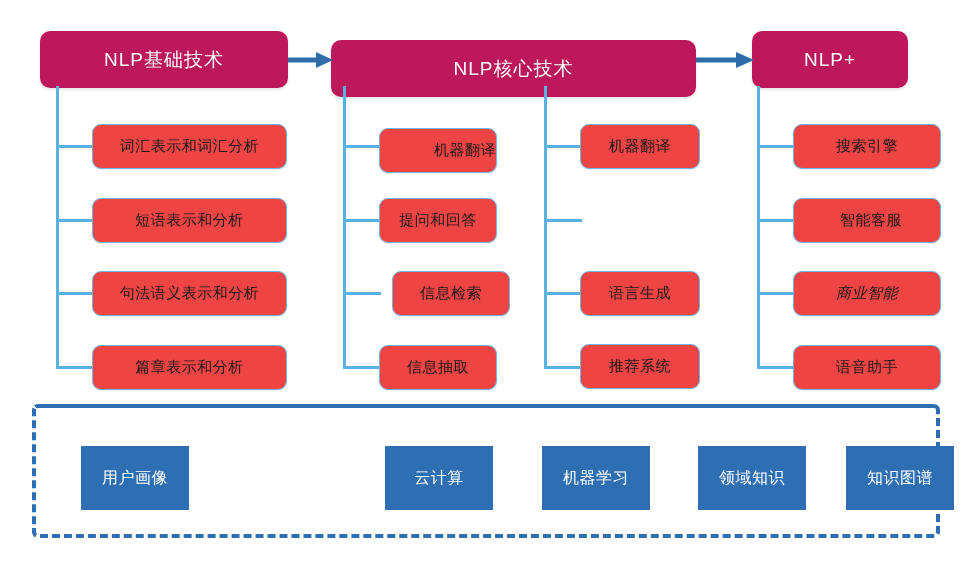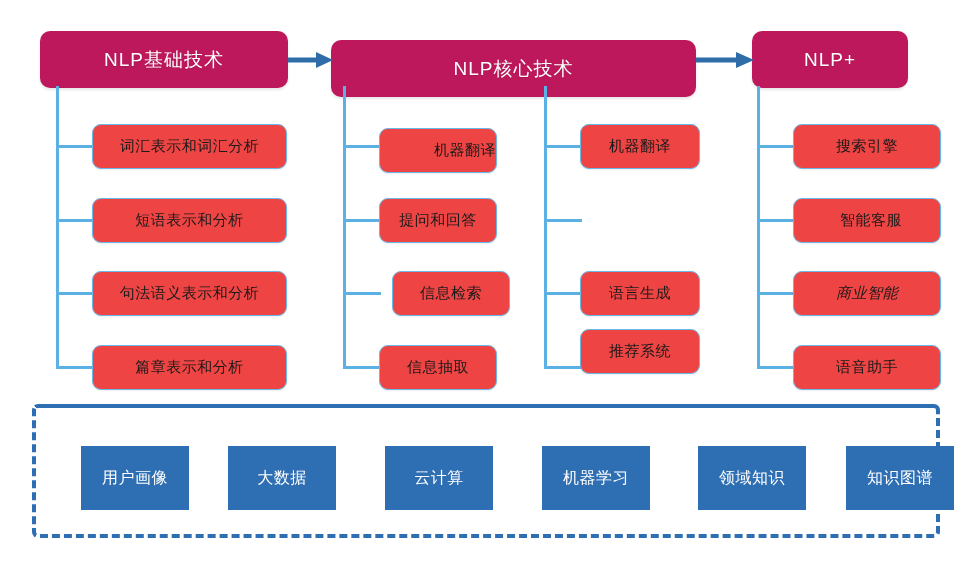--- a/index.html
+++ b/index.html
@@ -165,21 +165,21 @@
   <div class="stub" style="left:544px; top:219px; width:38px;"></div>
   <div class="stub" style="left:544px; top:292px; width:38px;"></div>
   <div class="stub" style="left:544px; top:366px; width:38px;"></div>
 
   <div class="leaf" style="left:580px; top:124px; width:120px; height:45px;">
     <span>机器翻译</span>
   </div>
   <div class="leaf" style="left:580px; top:271px; width:120px; height:45px;">
     <span>语言生成</span>
   </div>
-  <div class="leaf" style="left:580px; top:329px; width:120px; height:45px;">
+  <div class="leaf" style="left:580px; top:344px; width:120px; height:45px;">
     <span>推荐系统</span>
   </div>
 
   <div class="trunk" style="left:757px; top:86px; height:282px;"></div>
 
   <div class="stub" style="left:757px; top:145px; width:38px;"></div>
   <div class="stub" style="left:757px; top:219px; width:38px;"></div>
   <div class="stub" style="left:757px; top:292px; width:38px;"></div>
   <div class="stub" style="left:757px; top:366px; width:38px;"></div>
 
@@ -194,23 +194,20 @@
   </div>
   <div class="leaf" style="left:793px; top:345px; width:148px; height:45px;">
     <span>语音助手</span>
   </div>
 
   <div class="foundation" style="left:32px; top:404px; width:908px; height:134px;"></div>
 
   <div class="found-box" style="left:57px; top:446px; width:108px; height:64px;">
     <span>用户画像</span>
   </div>
-  <div class="found-box" style="left:204px; top:446px; width:108px; height:64px;">
-    <span>大数据</span>
-  </div>
   <div class="found-box" style="left:361px; top:446px; width:108px; height:64px;">
     <span>云计算</span>
   </div>
   <div class="found-box" style="left:518px; top:446px; width:108px; height:64px;align-items:center;">
     <span>机器学习</span>
   </div>
   <div class="found-box" style="left:674px; top:446px; width:108px; height:64px;">
     <span>领域知识</span>
   </div>
   <div class="found-box" style="left:822px; top:446px; width:108px; height:64px;align-items:center;">

